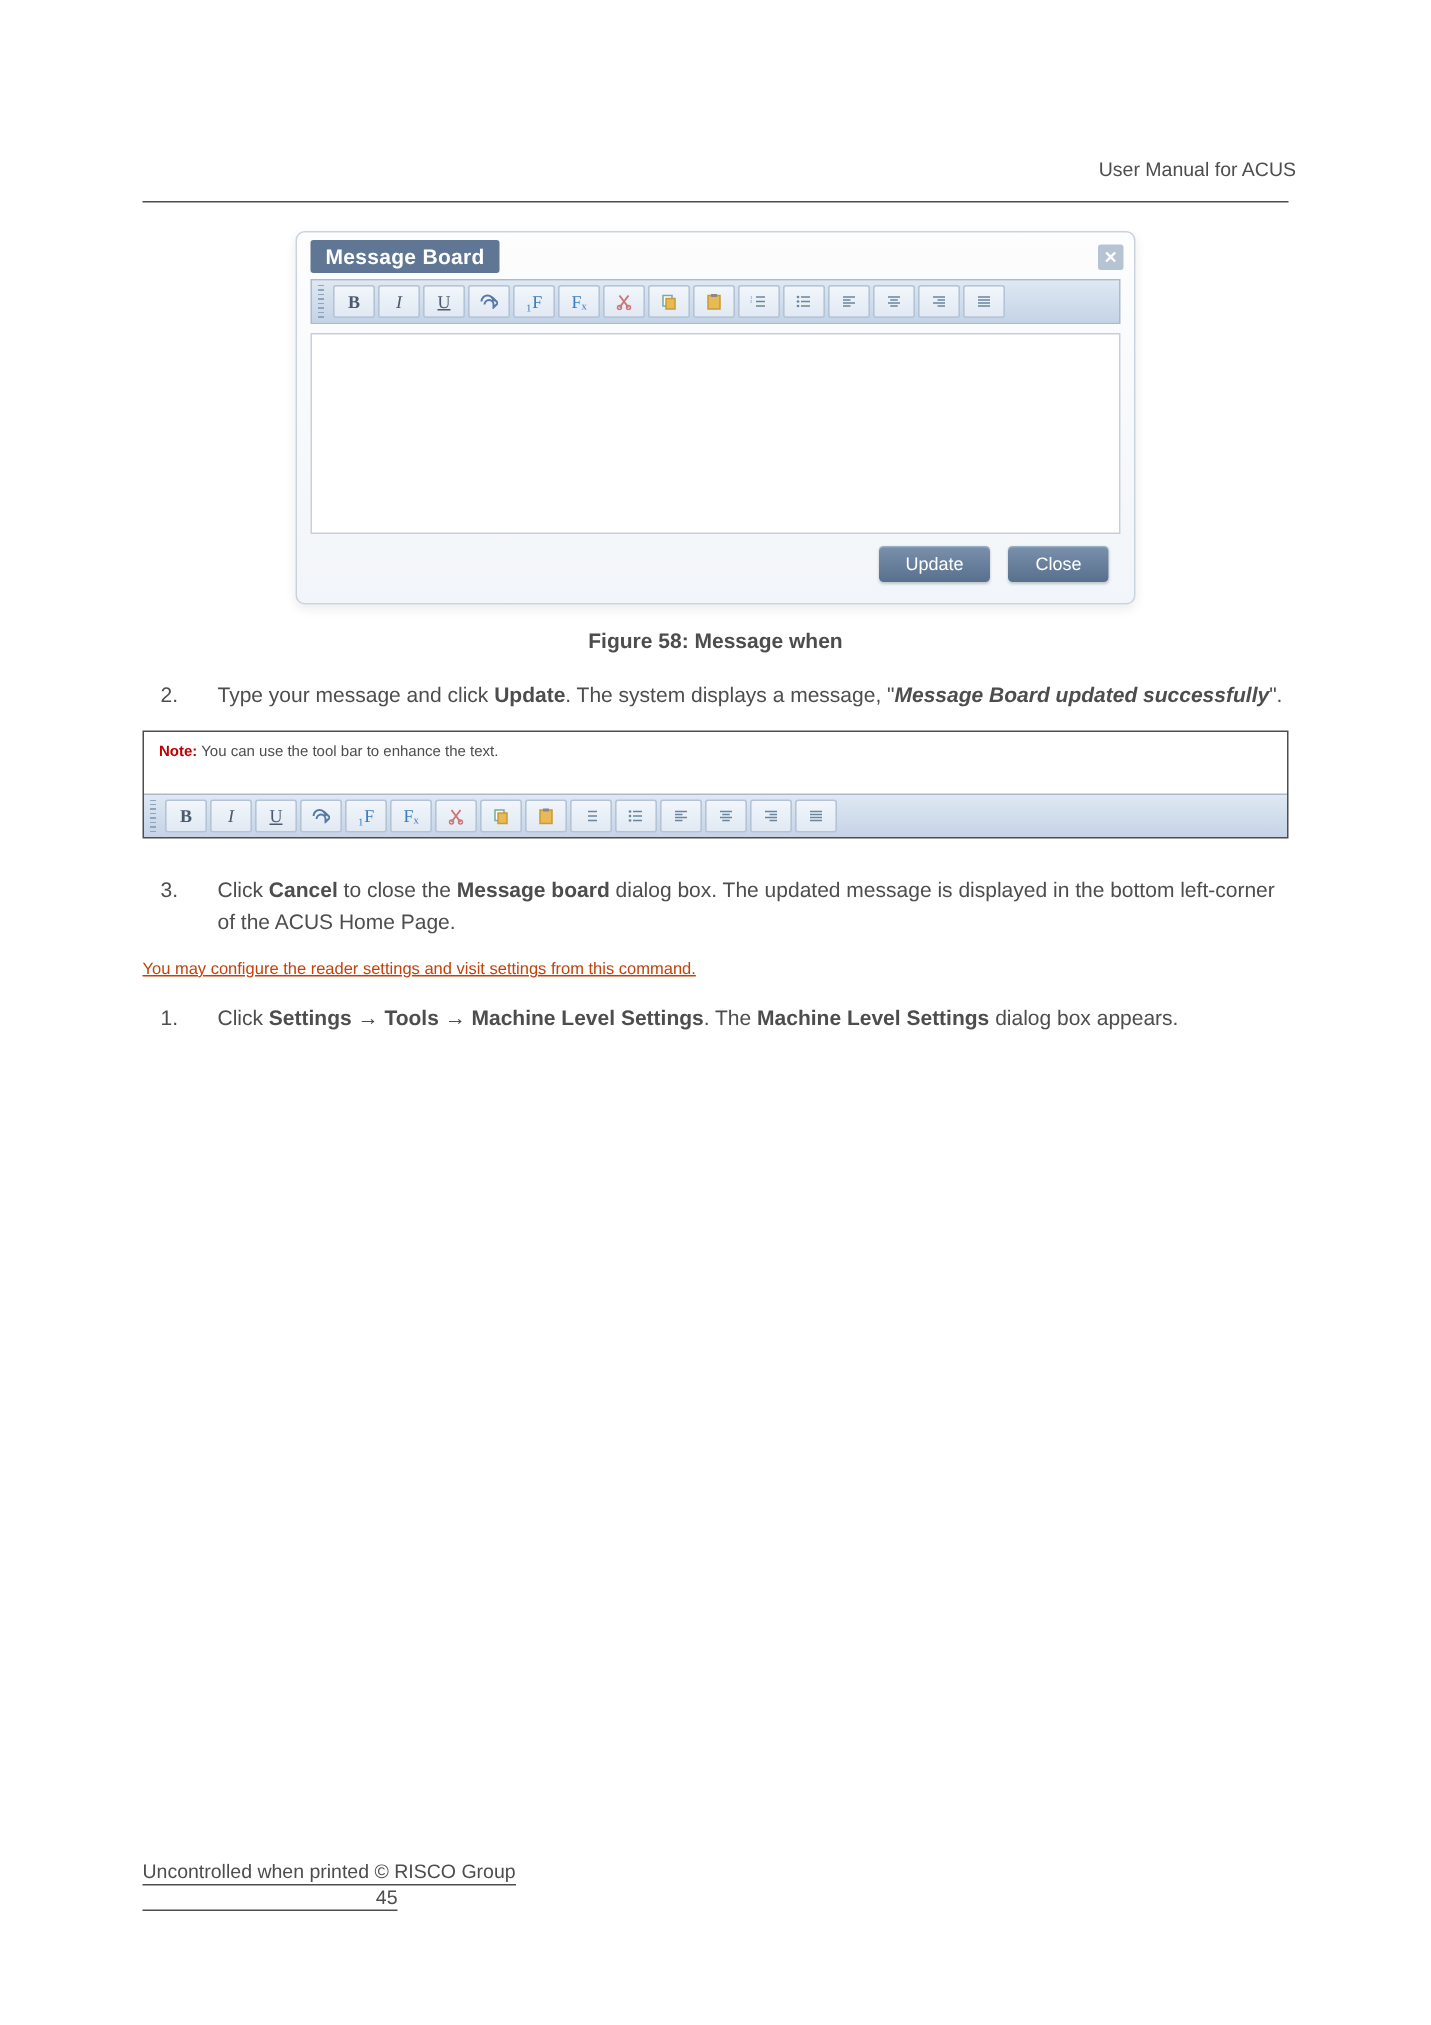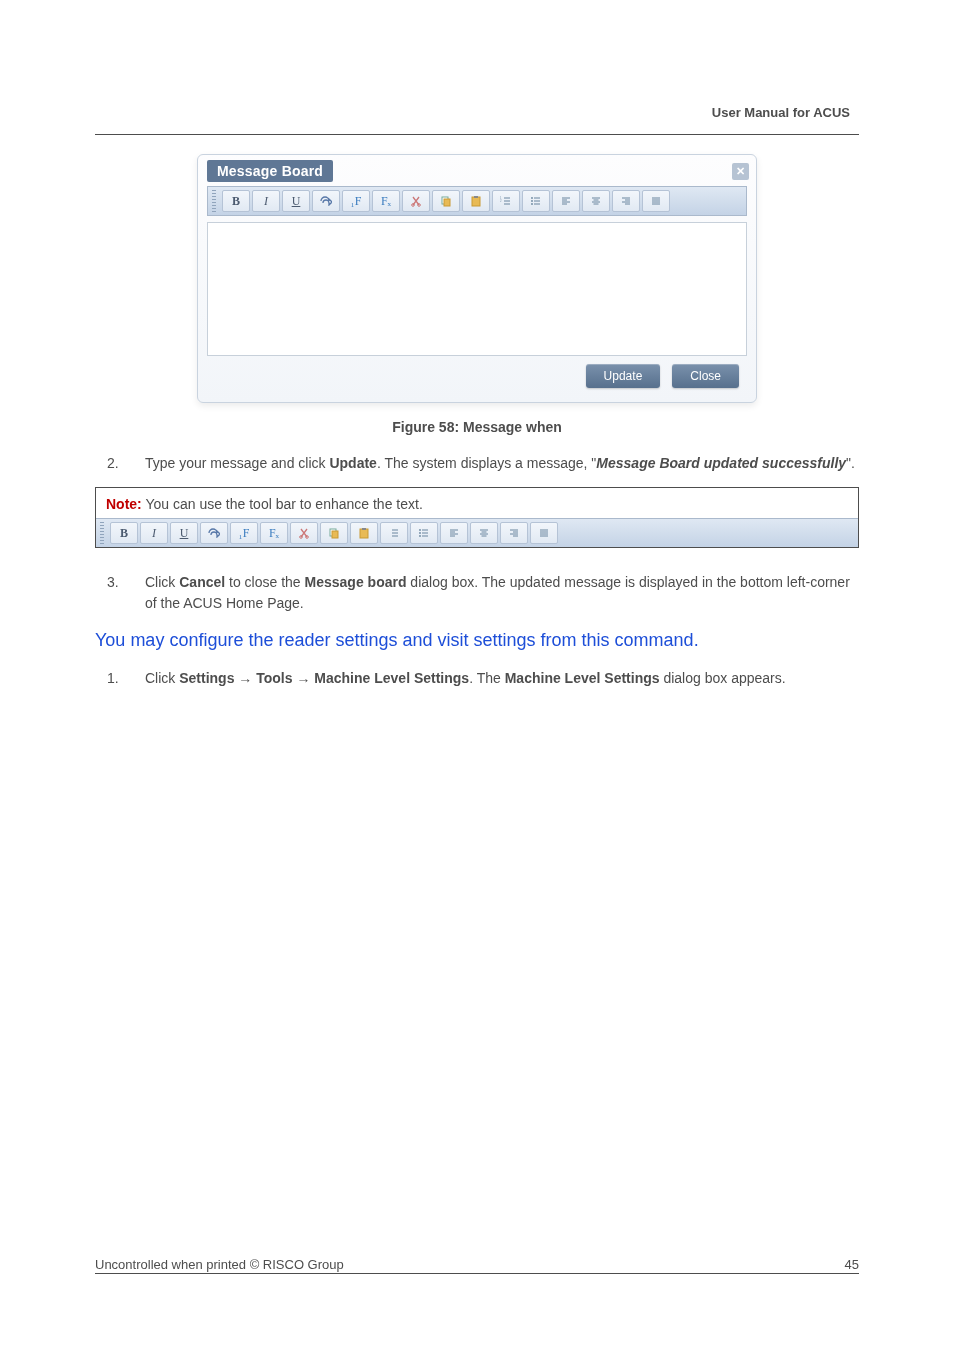--- a/index.html
+++ b/index.html
@@ -14,24 +14,23 @@
     margin: 0 auto;
     padding: 100px 95px 60px 95px;
     box-sizing: border-box;
     position: relative;
     display: flex;
     flex-direction: column;
   }
   .header-right {
     position: absolute;
     top: 105px;
-    right: 104px;
+    right: 90px;
     font-size: 13px;
     color: #4d4d4d;
-    font-weight: bold;
   }
   .hr-top {
     position: absolute;
     top: 126px;
     left: 95px;
     right: 95px;
     border: none;
     border-top: 1px solid #4d4d4d;
   }
   .content {
@@ -154,53 +153,55 @@
   .ol-item .txt {
     flex: 1;
   }
   .ol-item .txt b { font-weight: bold; }
   .ol-item .txt i { font-style: italic; }
   .note-box {
     border: 1px solid #4d4d4d;
     margin: 8px 0 24px 0;
   }
   .note-text {
-    padding: 8px 10px 6px 10px;
-    font-size: 14px;
+    padding: 8px 10px 22px 10px;
+    font-size: 10px;
     color: #4d4d4d;
   }
   .note-text .label { color: #c00000; font-weight: bold; }
   .note-toolbar {
     background: linear-gradient(#dfe8f3,#c4d3e6);
     border-top: 1px solid #aab9cc;
     padding: 3px 4px;
     display: flex;
     gap: 2px;
     margin: 0;
   }
   .section-hdr {
     color: #1f6fc1;
     font-size: 13.5px;
     font-weight: bold;
     margin: 28px 0 18px 0;
   }
   .para {
-    font-size: 18px;
-    color: #1d4ed8;
+    font-size: 11px;
+    color: #c2410c;
     line-height: 1.5;
     margin: 0 0 14px 0;
+    text-decoration: underline;
   }
   .footer {
     margin-top: auto;
     display: flex;
     justify-content: space-between;
-    align-items: center;
+    align-items: flex-start;
     font-size: 13px;
     color: #4d4d4d;
     padding-bottom: 16px;
+    flex-direction: column;
   }
   .footer .left {
     border-bottom: 1px solid #4d4d4d;
     padding-bottom: 1px;
     flex: 1;
   }
   .footer .right {
     border-bottom: 1px solid #4d4d4d;
     padding-bottom: 1px;
     width: 170px;

